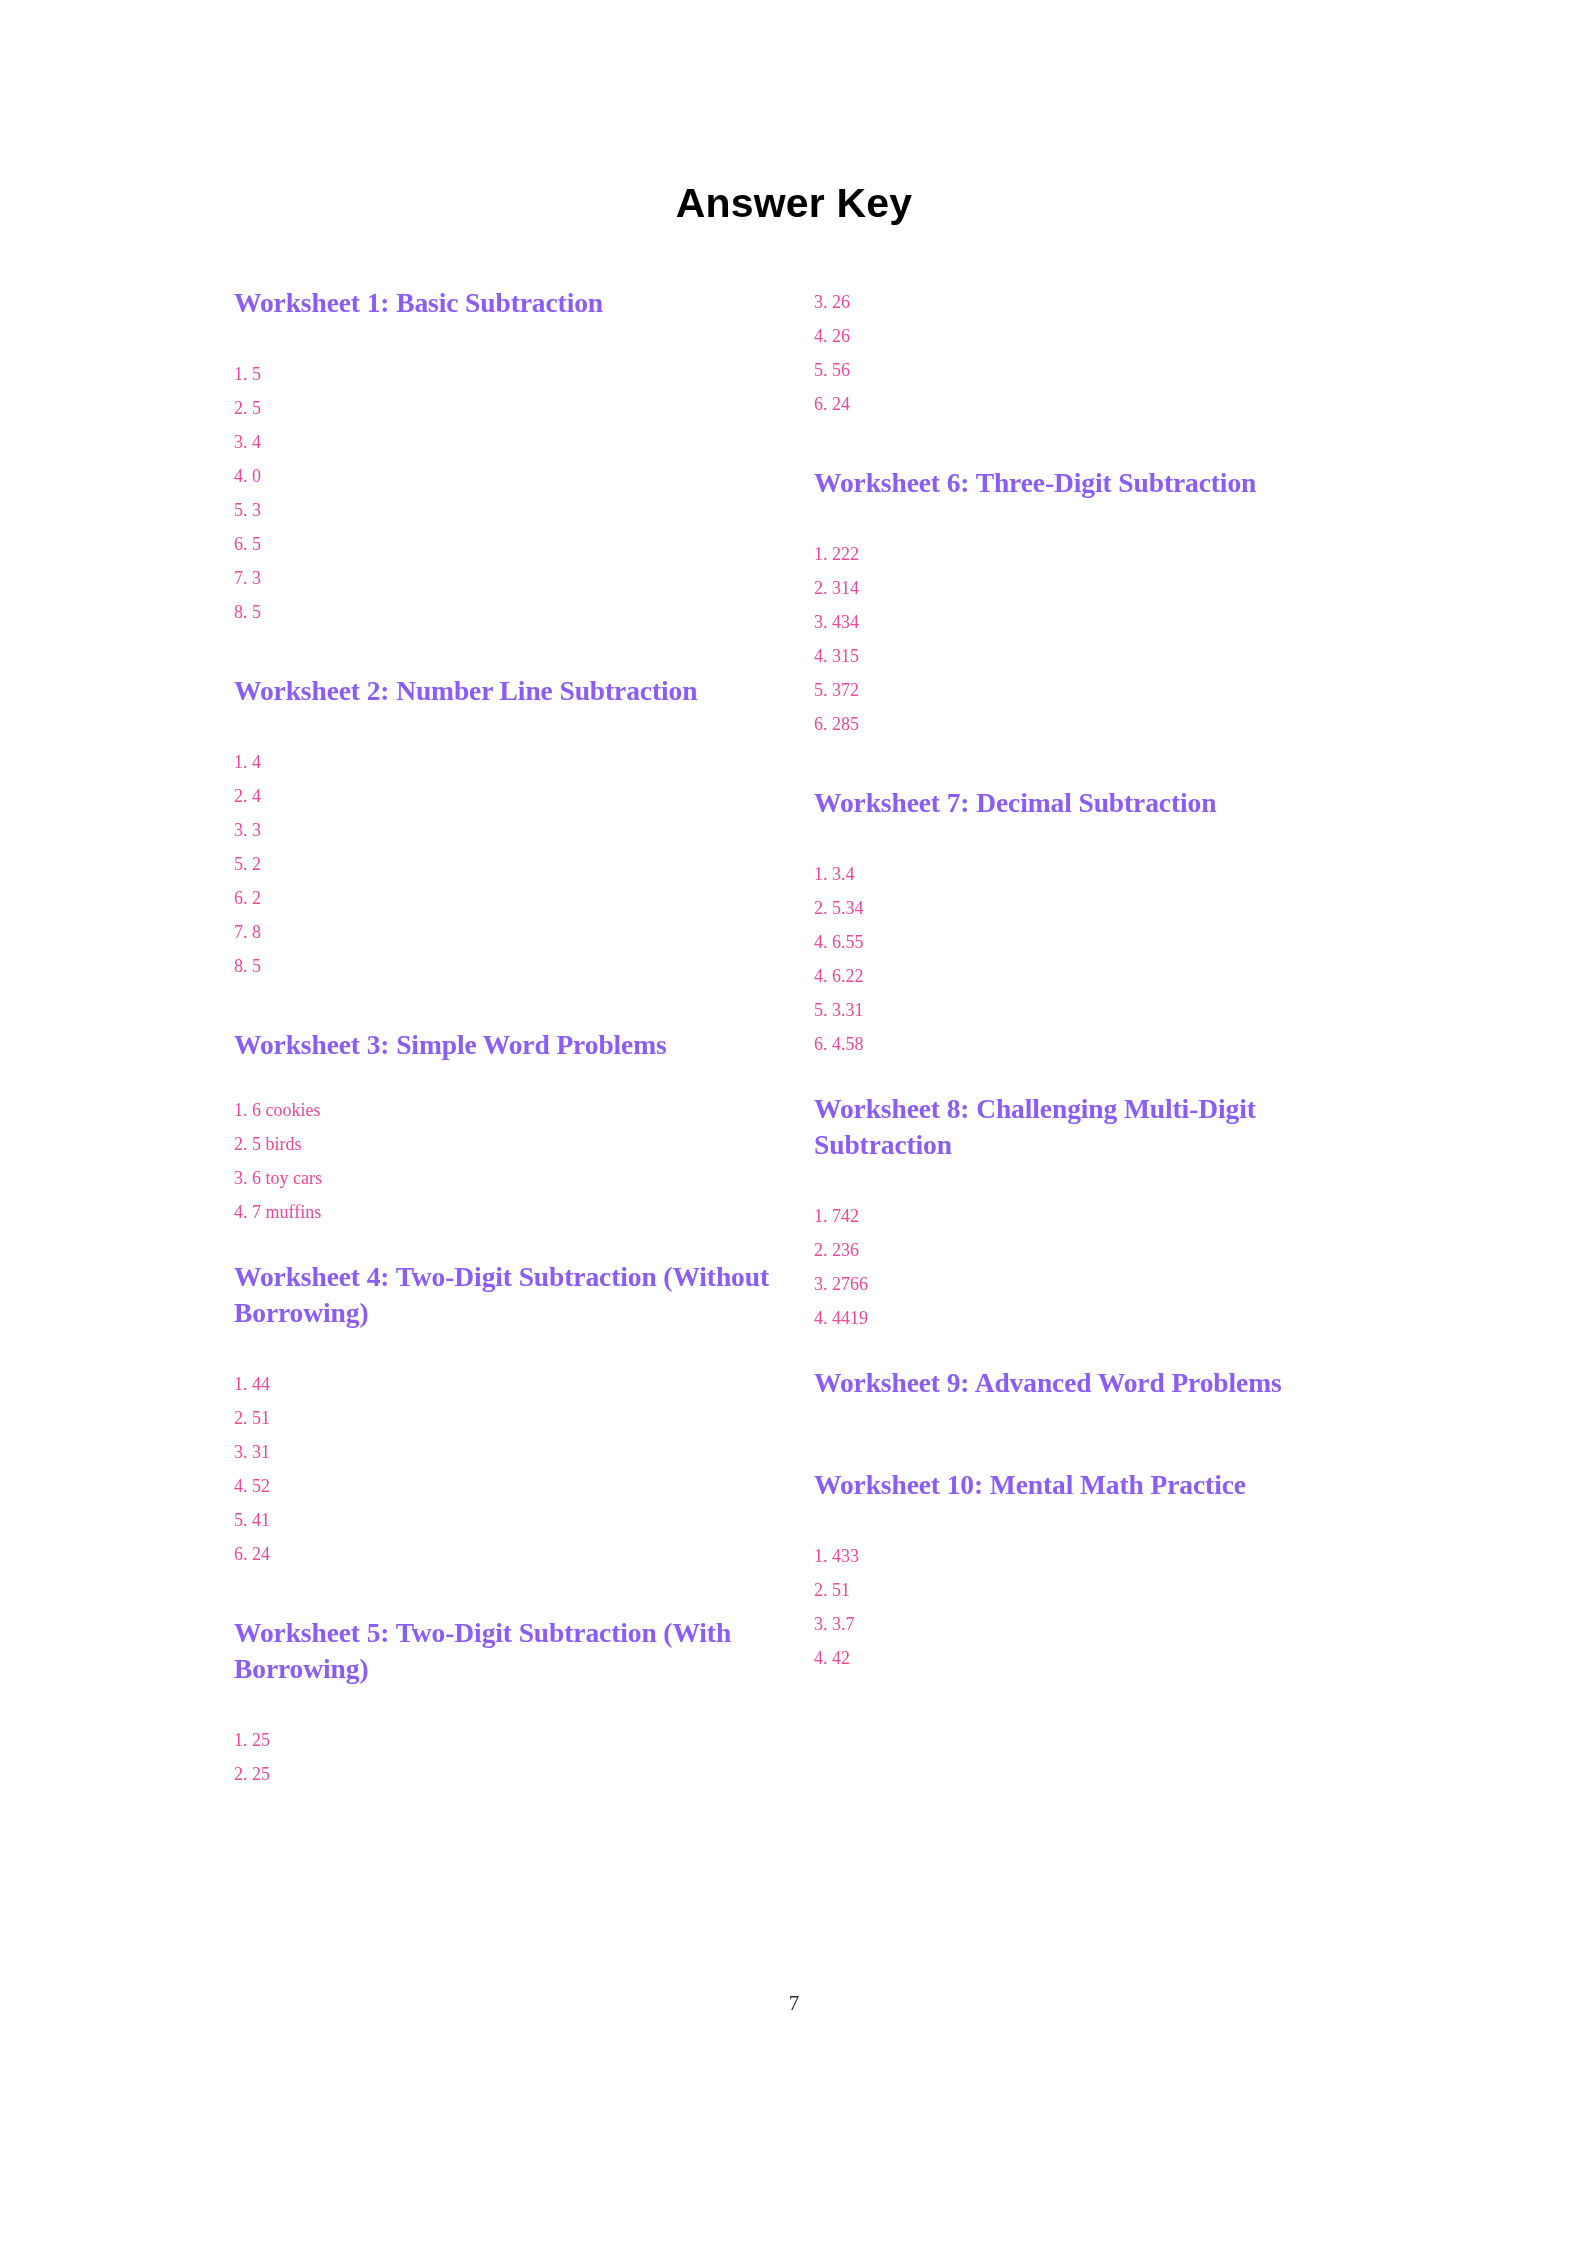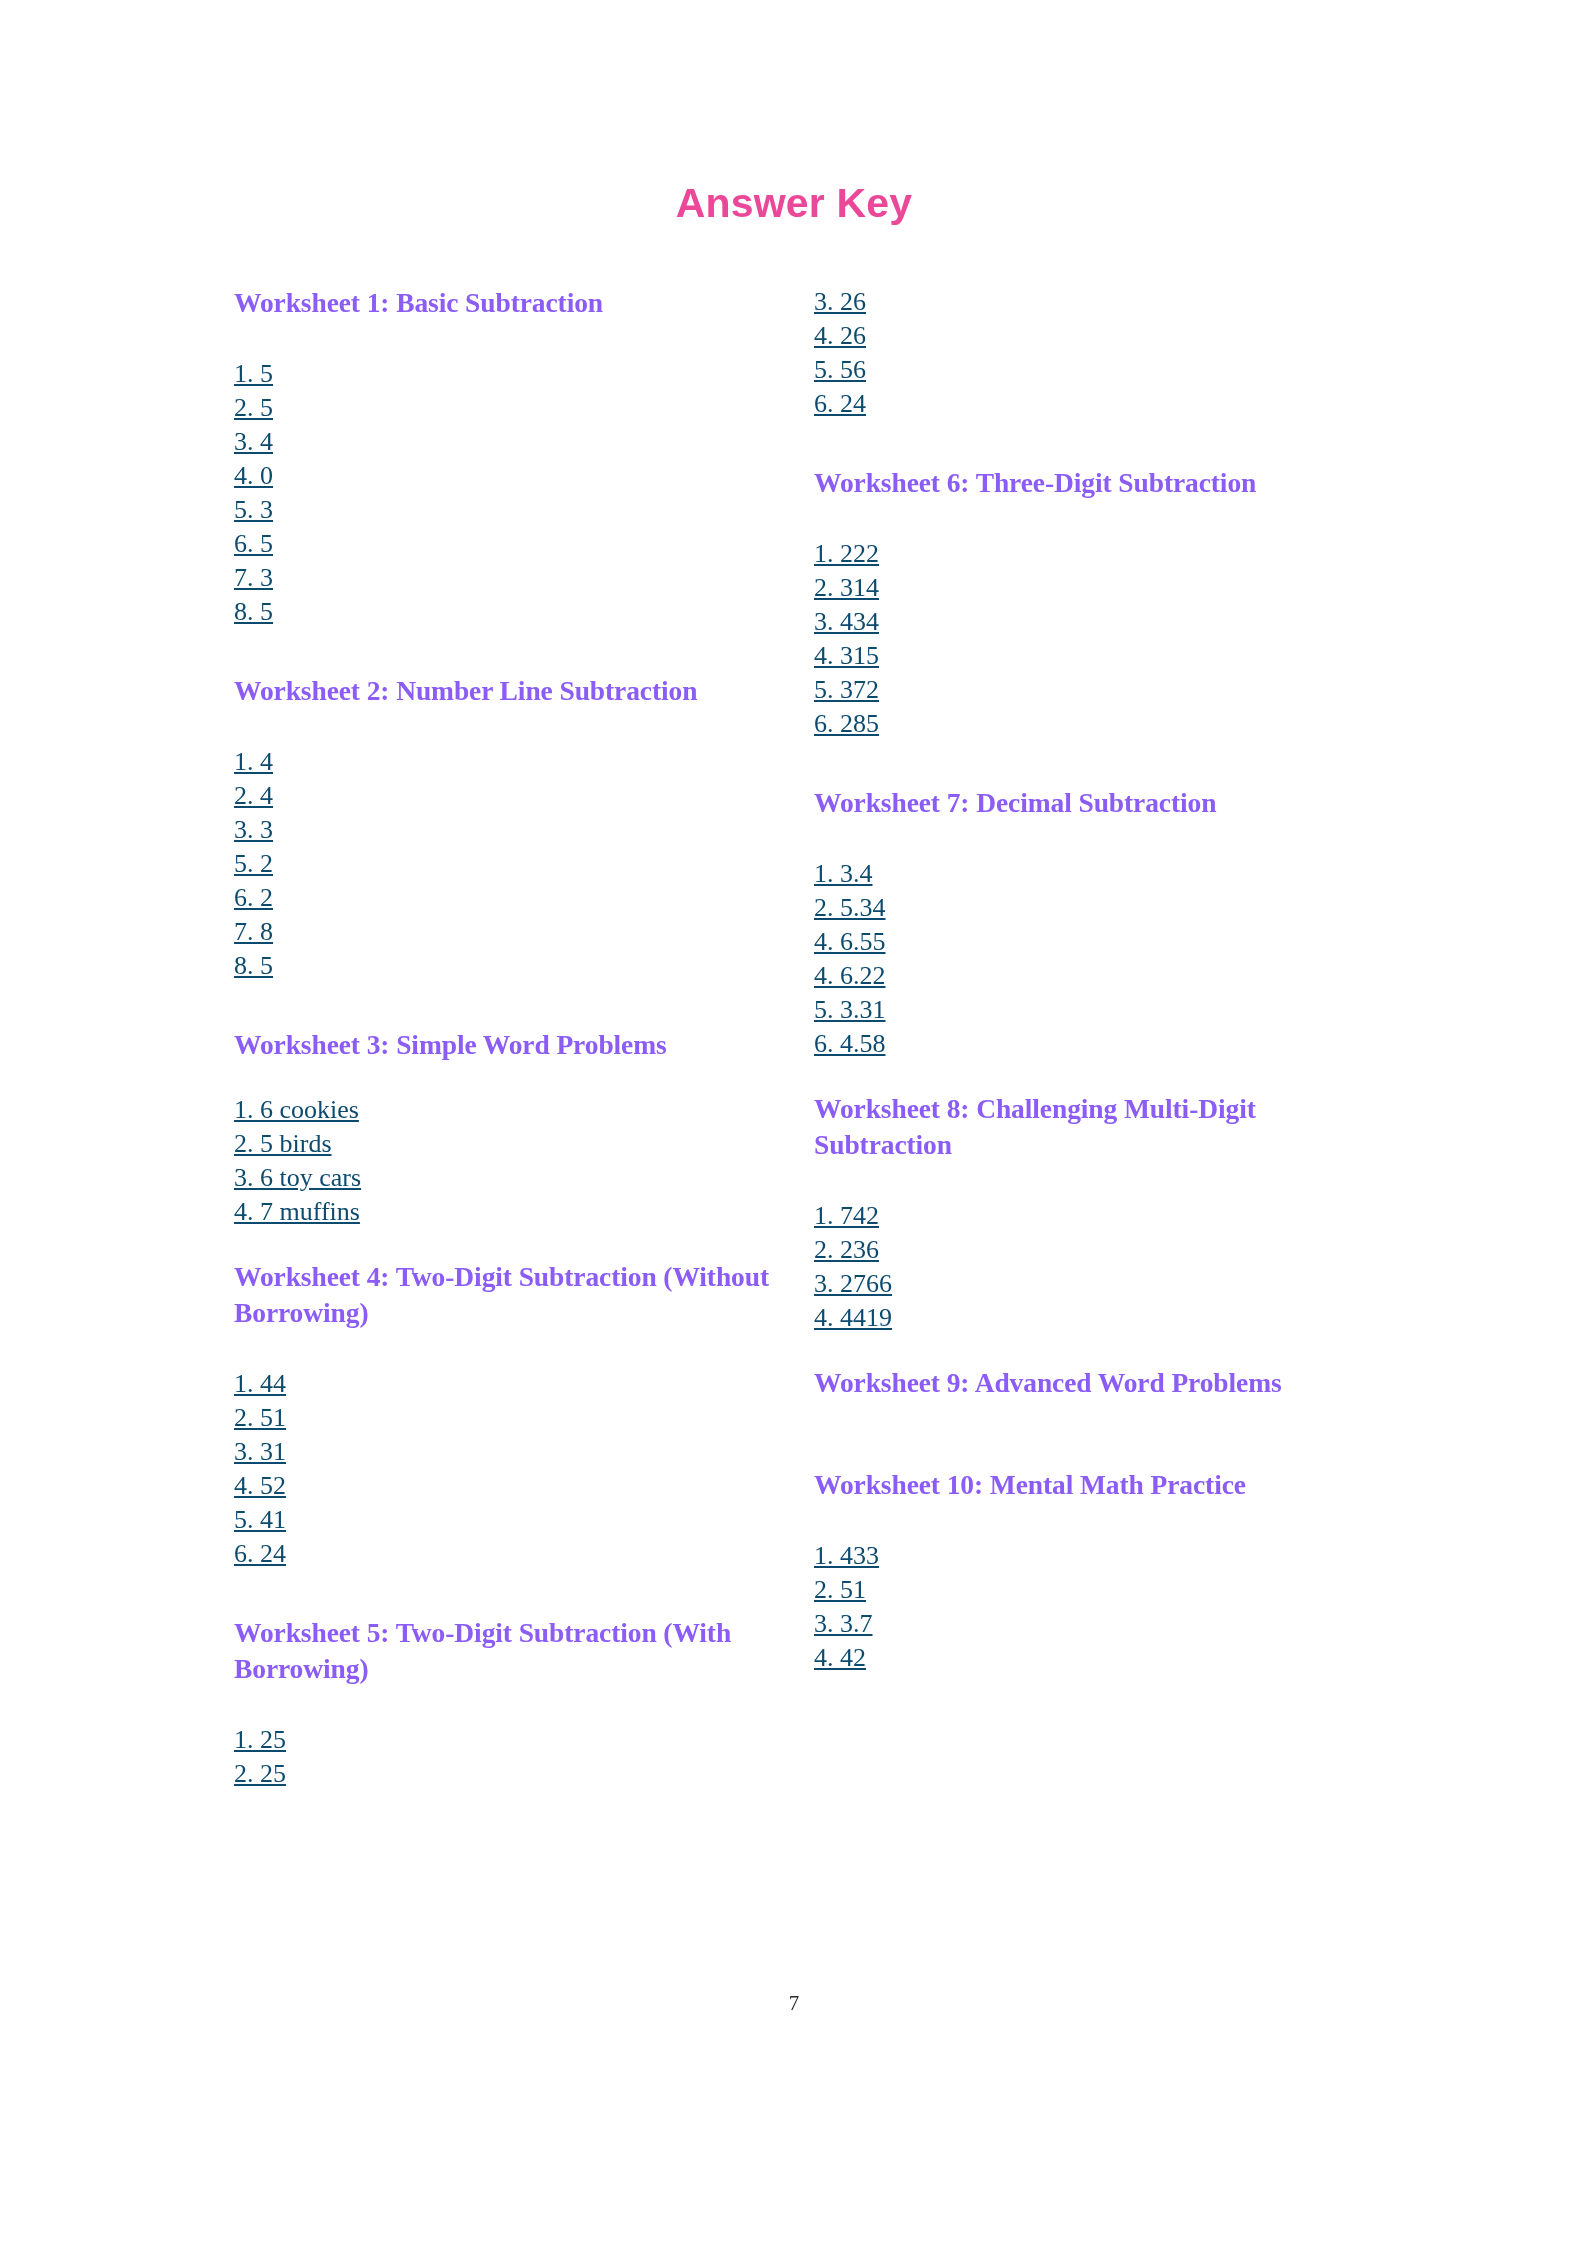--- a/index.html
+++ b/index.html
@@ -27,21 +27,21 @@
     position: absolute;
     top: 178px;
     left: 0;
     width: 1588px;
     text-align: center;
     font-family: "Liberation Sans", "DejaVu Sans", sans-serif;
     font-weight: bold;
     font-size: 41px;
     line-height: 50px;
     letter-spacing: 0.2px;
-    color: #ec4899;
+    color: #000000;
   }
 
   
   .col {
     position: absolute;
     top: 285px;
   }
   .col-left  { left: 234px; width: 540px; }
   .col-right { left: 814px; width: 560px; }
 
@@ -57,25 +57,24 @@
     margin: 0;
     letter-spacing: -0.1px;
   }
 
   .ans-list {
     list-style: none;
     margin: 0;
     padding: 0;
   }
   .ans-list li {
-    font-size: 26px;
+    font-size: 18px;
     line-height: 34px;
-    color: #0c4a6e;
+    color: #ec4899;
     white-space: pre;
-    text-decoration: underline;
   }
 
   
   .gap-before-list { height: 36px; }
   .gap-between-blocks { height: 44px; }
   .gap-small { height: 30px; }
 
   
   .page-number {
     position: absolute;

